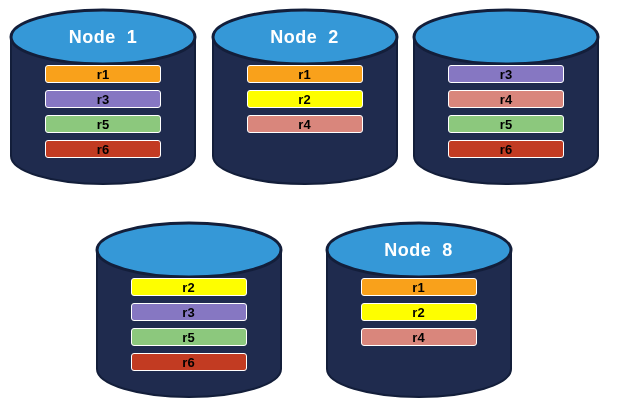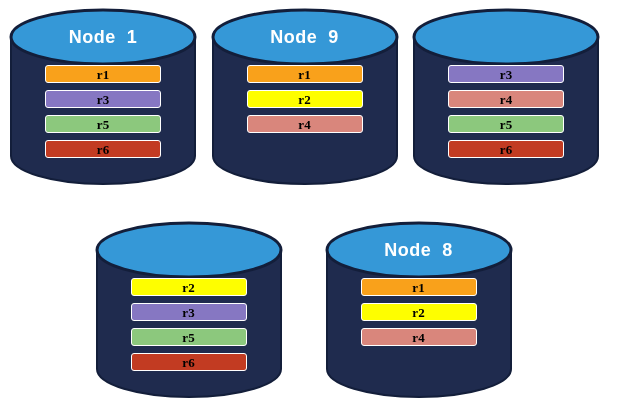--- a/index.html
+++ b/index.html
@@ -85,21 +85,20 @@
     border-radius: 3px;
     display: flex;
     align-items: center;
     justify-content: center;
   }
   .bar span {
     color: var(--bar-text);
     font-size: 13px;
     font-weight: bold;
     line-height: 1;
-    font-family: Liberation Serif, serif;
   }
 </style>
 </head>
 <body style="background: rgb(255, 255, 255);">
 
 <div class="canvas">
   <div class="row row-top">
       <div class="node">
     <svg class="cylinder" viewBox="0 0 190 190" xmlns="http://www.w3.org/2000/svg" aria-hidden="true">
       <path class="cyl-body" d="M3 31 L3 150 A92 28 0 0 0 187 150 L187 31 Z"></path>
@@ -119,21 +118,21 @@
           <div class="bar" style="background: rgb(194, 59, 34);">
             <span>r6</span>
           </div>
         </div>
   </div>
       <div class="node">
     <svg class="cylinder" viewBox="0 0 190 190" xmlns="http://www.w3.org/2000/svg" aria-hidden="true">
       <path class="cyl-body" d="M3 31 L3 150 A92 28 0 0 0 187 150 L187 31 Z"></path>
       <ellipse class="cyl-top" cx="95" cy="31" rx="92" ry="27"></ellipse>
     </svg>
-    <div class="node-title">Node  9</div>
+    <div class="node-title">Node  2</div>
     <div class="bars">
           <div class="bar" style="background: rgb(249, 161, 27);">
             <span>r1</span>
           </div>
           <div class="bar" style="background: rgb(254, 254, 0);">
             <span>r2</span>
           </div>
           <div class="bar" style="background: rgb(217, 134, 124);">
             <span>r4</span>
           </div>

